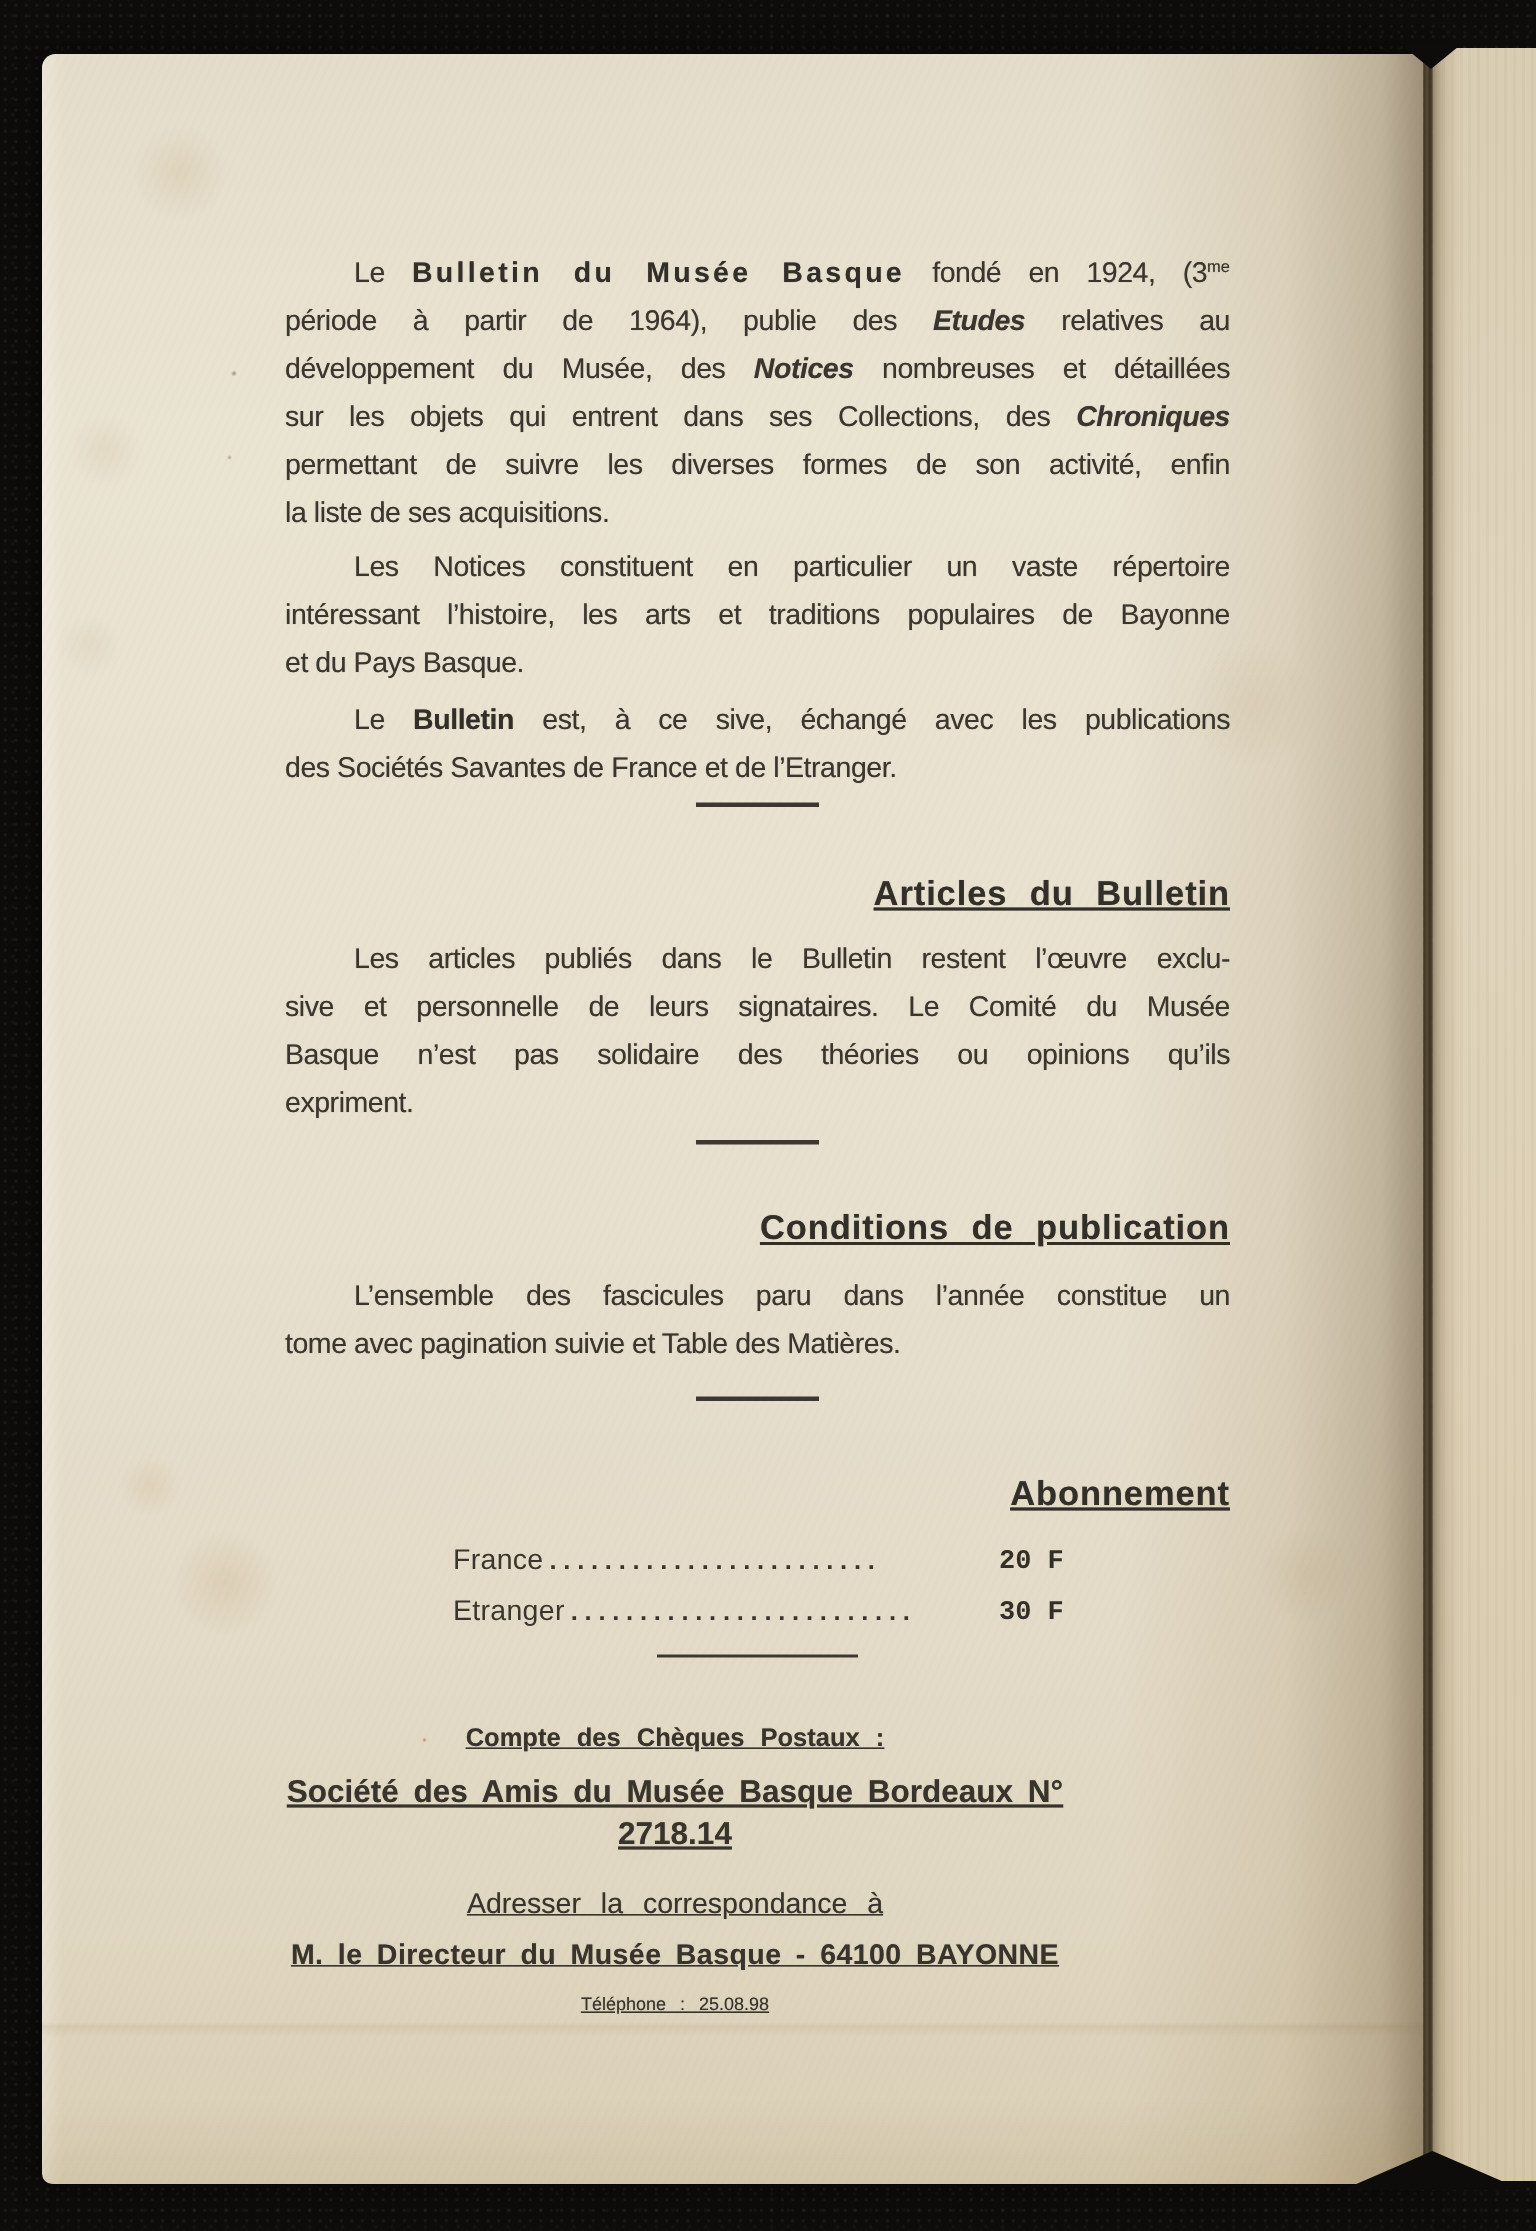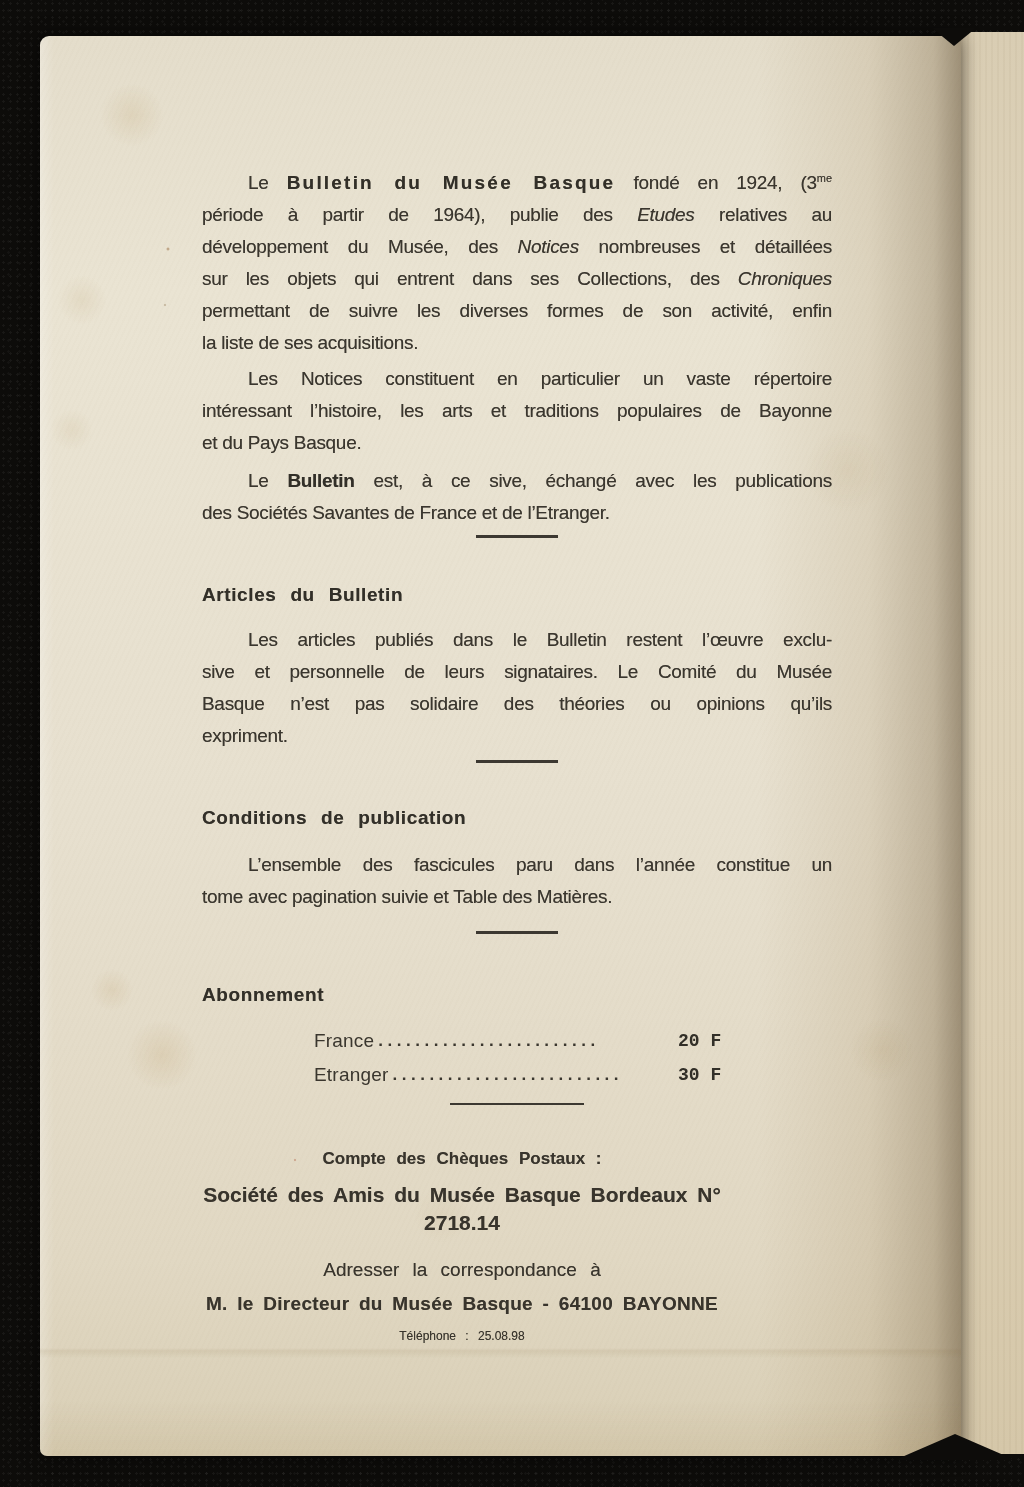--- a/index.html
+++ b/index.html
@@ -18,21 +18,21 @@
   .page-right{
     position:absolute;left:955px;top:32px;width:69px;height:1422px;
     background:
       linear-gradient(90deg, rgba(110,90,55,.38) 0, rgba(150,125,85,.18) 7px, rgba(0,0,0,0) 20px),
       repeating-linear-gradient(90deg, rgba(120,100,65,.05) 0 2px, rgba(0,0,0,0) 2px 6px),
       linear-gradient(180deg,#d9cdb3 0,#e0d5bd 30%,#dccfb4 70%,#d5c7a9 100%);
   }
 
   
   .page{
-    position:absolute;left:40px;top:36px;width:921px;height:1420px;
+    position:absolute;left:28px;top:36px;width:921px;height:1420px;
     border-radius:9px 2px 2px 7px;
     background:
       repeating-linear-gradient(115deg, rgba(120,100,60,.015) 0 2px, rgba(0,0,0,0) 2px 5px),
       linear-gradient(90deg, rgba(255,255,255,.25) 0, rgba(0,0,0,0) 14px),
       linear-gradient(90deg, rgba(0,0,0,0) 78%, rgba(150,123,78,.16) 90%, rgba(118,95,58,.34) 97%, rgba(92,72,42,.52) 100%),
       linear-gradient(180deg,#e4ddcb 0,#eae4d3 18%,#e7e0cf 55%,#e1d8c3 86%,#d9cfb6 100%);
     box-shadow:0 0 18px rgba(0,0,0,.55);
   }
 
   
@@ -76,42 +76,43 @@
 
   .tline{
     font-size:19px;line-height:32px;letter-spacing:-0.3px;
     text-align:left;white-space:normal;
     text-shadow:0 0 .5px rgba(54,50,44,.55);
   }
   .jline{text-align:justify;text-align-last:justify;}
   .indent{padding-left:46px;}
 
   .seg-b{font-weight:bold;color:#322f28;}
-  .seg-i{font-style:italic;}
+  .seg-i{font-style:italic;font-weight:bold;}
   .seg-brand{font-weight:bold;letter-spacing:2.2px;color:#322f28;}
   .seg-sup{font-size:11px;vertical-align:super;letter-spacing:0;}
 
   .heading{
-    font-weight:bold;font-size:19px;line-height:30px;text-align:left;
+    font-weight:bold;font-size:23px;line-height:30px;text-align:right;
     word-spacing:8px;letter-spacing:.6px;color:#322f28;
     text-shadow:0 0 .5px rgba(50,47,40,.55);
+    text-decoration:underline;
   }
 
   .rule{background:#3c3831;}
   .rule-short{width:82px;height:3px;margin-left:auto;margin-right:auto;}
   .rule-long{width:134px;height:2px;margin-left:auto;margin-right:auto;}
 
   .prices{width:420px;margin-left:112px;}
   .price-row{display:flex;align-items:flex-end;font-size:19px;line-height:34px;color:#3a362e;}
   .price-label{flex:0 0 auto;letter-spacing:.2px;}
   .price-dots{flex:1 1 auto;overflow:hidden;white-space:nowrap;letter-spacing:4.5px;margin:0 8px 0 4px;font-weight:bold;font-size:17px;}
   .price-value{flex:0 0 56px;font-weight:bold;font-size:18px;color:#322f28;font-family:Liberation Mono, monospace;}
 
   .footer{width:520px;text-align:center;color:#38342c;}
-  .fline{text-shadow:0 0 .5px rgba(54,50,44,.5);}
+  .fline{text-shadow:0 0 .5px rgba(54,50,44,.5);text-decoration:underline;}
   [data-name="postal-account-label"]{font-weight:bold;font-size:17px;line-height:28px;word-spacing:6px;margin-top:40px;}
   [data-name="postal-account-number"]{font-weight:bold;font-size:21px;line-height:28px;word-spacing:4px;margin-top:8px;}
   [data-name="correspondence-intro"]{font-size:19px;line-height:30px;word-spacing:8px;margin-top:18px;}
   [data-name="correspondence-address"]{font-weight:bold;font-size:19px;line-height:30px;word-spacing:4px;letter-spacing:.3px;margin-top:4px;}
   [data-name="phone"]{font-size:12px;line-height:26px;word-spacing:6px;margin-top:4px;}
 
   
   [data-name="intro-paragraph"]{margin-top:126px;}
   [data-name="notices-paragraph"]{margin-top:4px;}
   [data-name="exchange-paragraph"]{margin-top:6px;}

